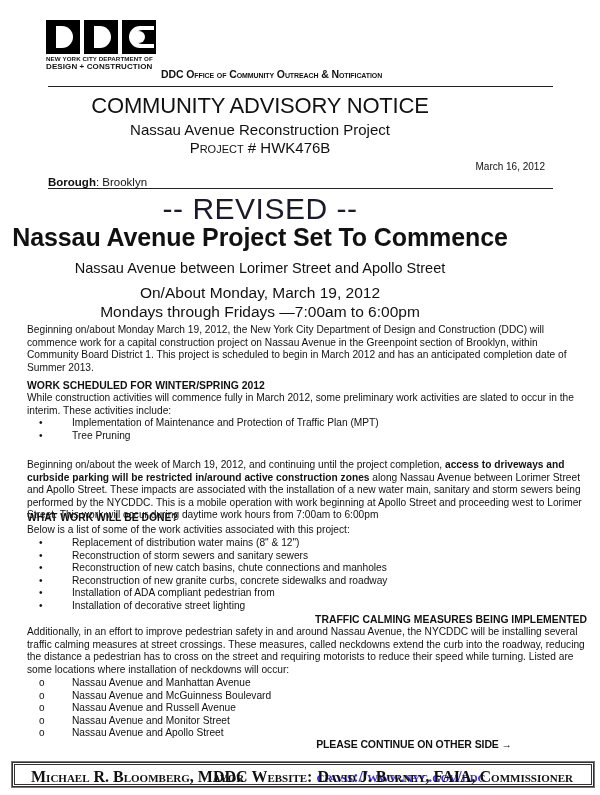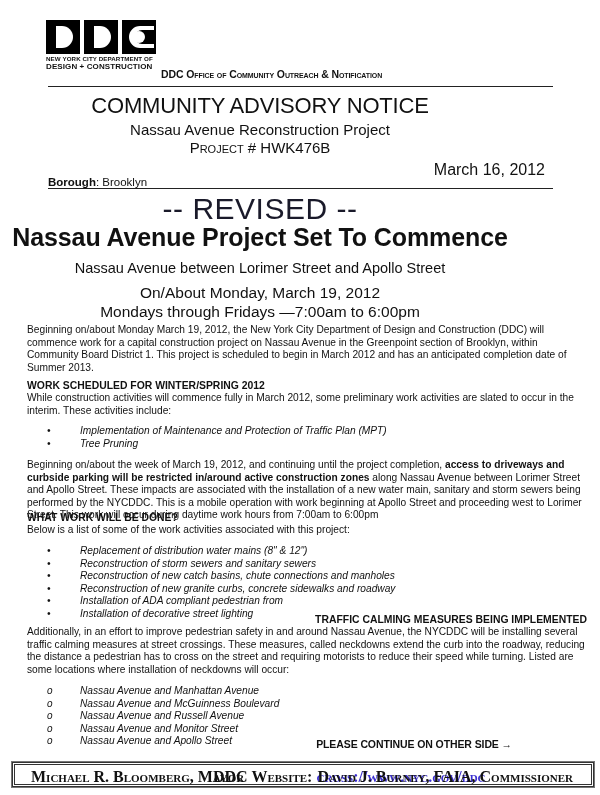--- a/index.html
+++ b/index.html
@@ -16,33 +16,33 @@
   .rule { left: 48px; width: 505px; height: 0; border-top: 1.2px solid #222; }
   .rule.r1 { top: 86px; }
   .rule.r2 { top: 188px; }
 
   .center { left: 0; width: 520px; text-align: center; white-space: nowrap; }
   .title { top: 93px; font-size: 22px; letter-spacing: -0.2px; }
   .subtitle { top: 121px; font-size: 15px; }
   .projno { top: 139px; font-size: 15px; font-variant: small-caps; }
   .borough { left: 48px; top: 156px; font-size: 11.5px; margin-top: 20px; }
   .borough b { font-weight: bold; }
-  .date { right: 55px; top: 161px; font-size: 16px; margin-left: 8px; }
+  .date { right: 55px; top: 161px; font-size: 10px; margin-left: 8px; }
 
   .revised { top: 192px; font-size: 30px; color: #1a1a2a; letter-spacing: 0.5px; }
   .headline { top: 223px; font-size: 25px; font-weight: bold; letter-spacing: -0.1px; }
   .location { top: 260px; font-size: 14.5px; }
   .when { top: 283px; font-size: 15.5px; line-height: 19px; }
 
   .body { left: 27px; width: 560px; font-size: 10.2px; line-height: 12.6px; }
   .p1 { top: 324px; }
   .h { font-weight: bold; font-size: 10.4px; }
   .s1 { top: 380px; }
   .p2 { top: 392px; }
-  .bul { margin: 8px; padding: 0; list-style: none; font-style: italic; }
+  .bul { margin: 0; padding: 0; list-style: none; }
   .bul li { position: relative; padding-left: 45px; }
   .bul li::before { content: "\2022"; position: absolute; left: 12px; top: 0; }
   .circ li::before { content: "o"; position: absolute; left: 12px; top: 0; font-size: 10px; }
   .b1 { top: 417px; }
   .p3 { top: 459px; }
   .s2 { top: 512px; }
   .p4 { top: 524px; }
   .b2 { top: 537px; }
   .s3 { top: 614px; text-align: right; }
   .p5 { top: 626px; }

